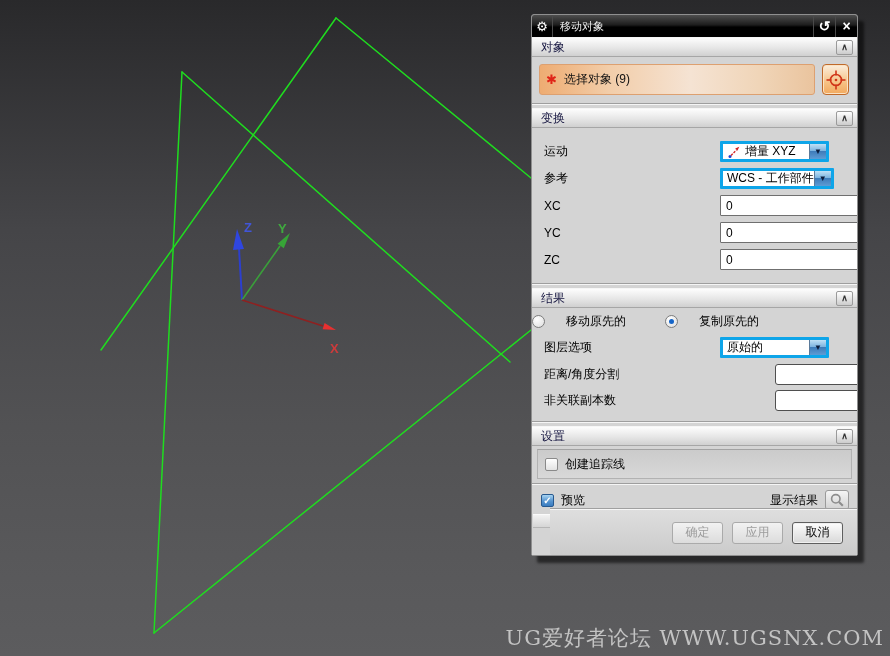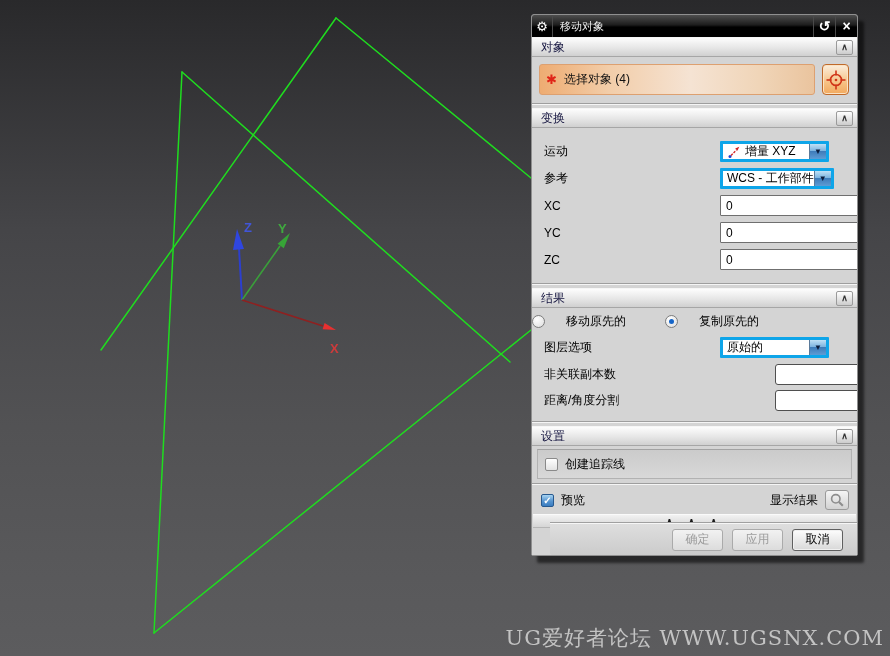--- a/index.html
+++ b/index.html
@@ -135,21 +135,21 @@
   }
 
   .chevron-strip {
     margin:2px 1px 0 1px; height:14px; display:flex; align-items:center; justify-content:center;
     background:linear-gradient(#f2f2f2, #d5d5d5);
     border-top:1px solid #fafafa; border-bottom:1px solid #b5b5b5;
     font-size:10px; font-weight:bold; color:#1a1a1a; letter-spacing:6px;
   }
 
   .button-strip {
-    position:absolute; left:18px; right:0; bottom:0; height:32px;
+    position:absolute; left:18px; right:0; bottom:0; height:46px;
     display:flex; align-items:center; justify-content:flex-end; padding-right:14px; gap:9px;
     background:linear-gradient(#dedede, #cbcbcb);
     border-top:1px solid #f6f6f6; box-shadow:0 -1px 0 #a0a0a0;
     border-radius:0 0 2px 2px;
   }
   .btn {
     width:51px; height:22px; display:flex; align-items:center; justify-content:center;
     border-radius:3px; font-size:12px;
   }
   .btn.disabled {
@@ -215,21 +215,21 @@
       <span>对象</span>
       <span class="spacer"></span>
       <span class="collapse-btn">
         <span>∧</span>
       </span>
     </div>
 
     <div class="select-area">
       <div class="select-bar">
         <span class="asterisk">✱</span>
-        <span class="select-label">选择对象 (4)</span>
+        <span class="select-label">选择对象 (9)</span>
       </div>
       <div class="target-btn">
         <svg width="22" height="22" viewBox="0 0 22 22">
           <circle cx="11" cy="11" r="5.5" fill="none" stroke="#d03518" stroke-width="1.6"></circle>
           <line x1="11" y1="1.5" x2="11" y2="6.5" stroke="#d03518" stroke-width="1.6"></line>
           <line x1="11" y1="15.5" x2="11" y2="20.5" stroke="#d03518" stroke-width="1.6"></line>
           <line x1="1.5" y1="11" x2="6.5" y2="11" stroke="#d03518" stroke-width="1.6"></line>
           <line x1="15.5" y1="11" x2="20.5" y2="11" stroke="#d03518" stroke-width="1.6"></line>
           <circle cx="11" cy="11" r="1.3" fill="#d03518"></circle>
         </svg>
@@ -340,26 +340,26 @@
             <span>原始的</span>
           </div>
           <div class="dd-arrow">
             <span>▼</span>
           </div>
         </div>
       </div>
     </div>
 
     <div class="row row-num" style="height:26px;">
+      <span class="lbl">距离/角度分割</span>
+      <input class="plain-input" value="1" style="">
+    </div>
+
+    <div class="row row-num" style="height:26px;">
       <span class="lbl">非关联副本数</span>
-      <input class="plain-input" value="1" style="">
-    </div>
-
-    <div class="row row-num" style="height:26px;">
-      <span class="lbl">距离/角度分割</span>
       <input class="plain-input" value="1" style="">
     </div>
 
     <div style="height:6px;"></div>
     <div class="groove"></div>
 
     <div class="sec-header">
       <span>设置</span>
       <span class="spacer"></span>
       <span class="collapse-btn">

